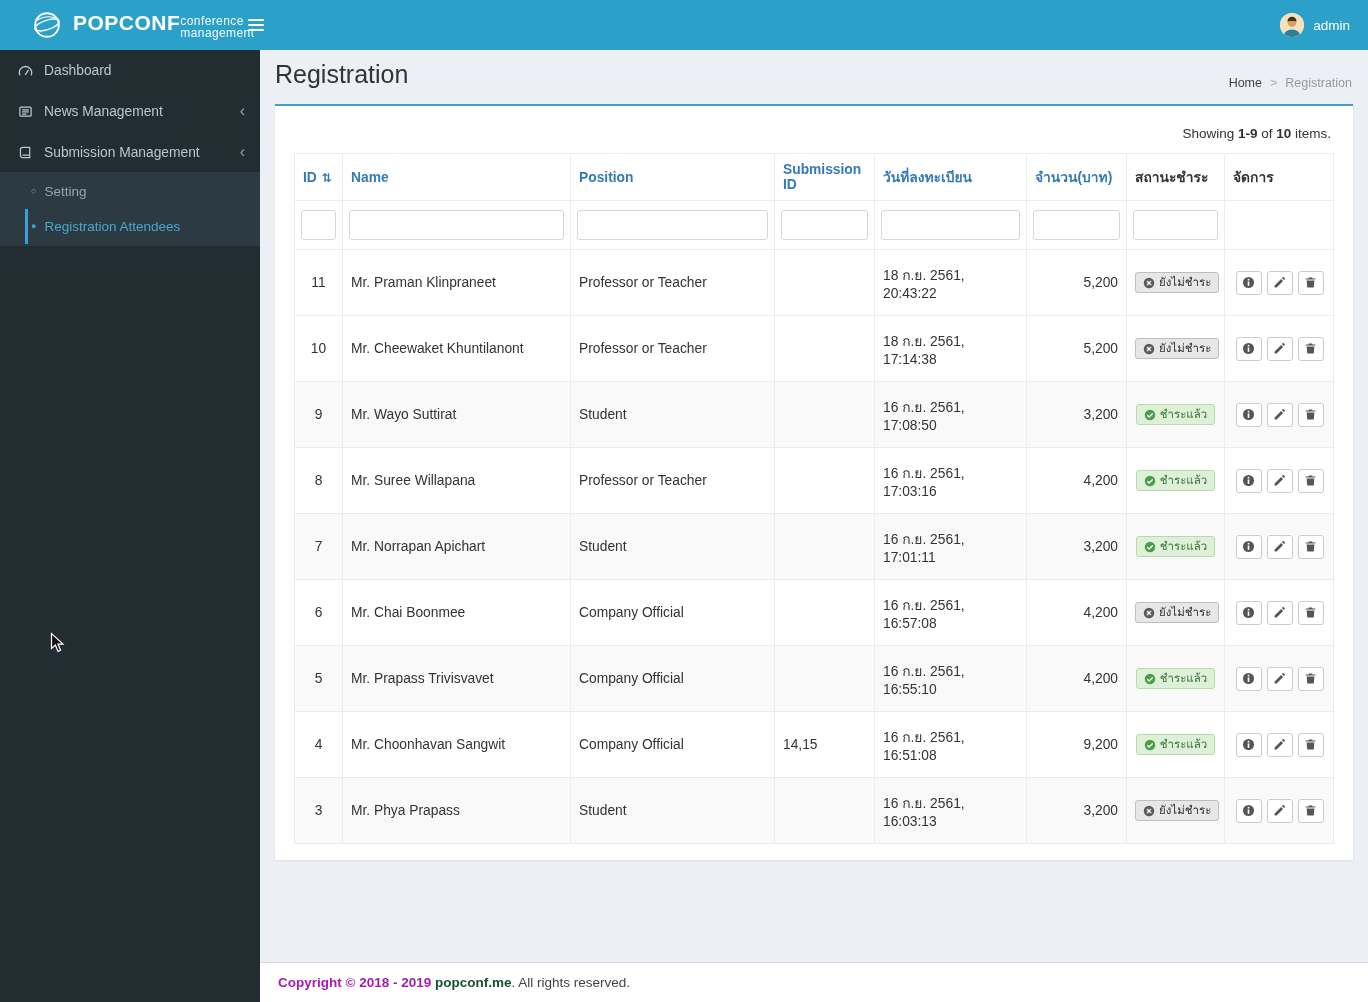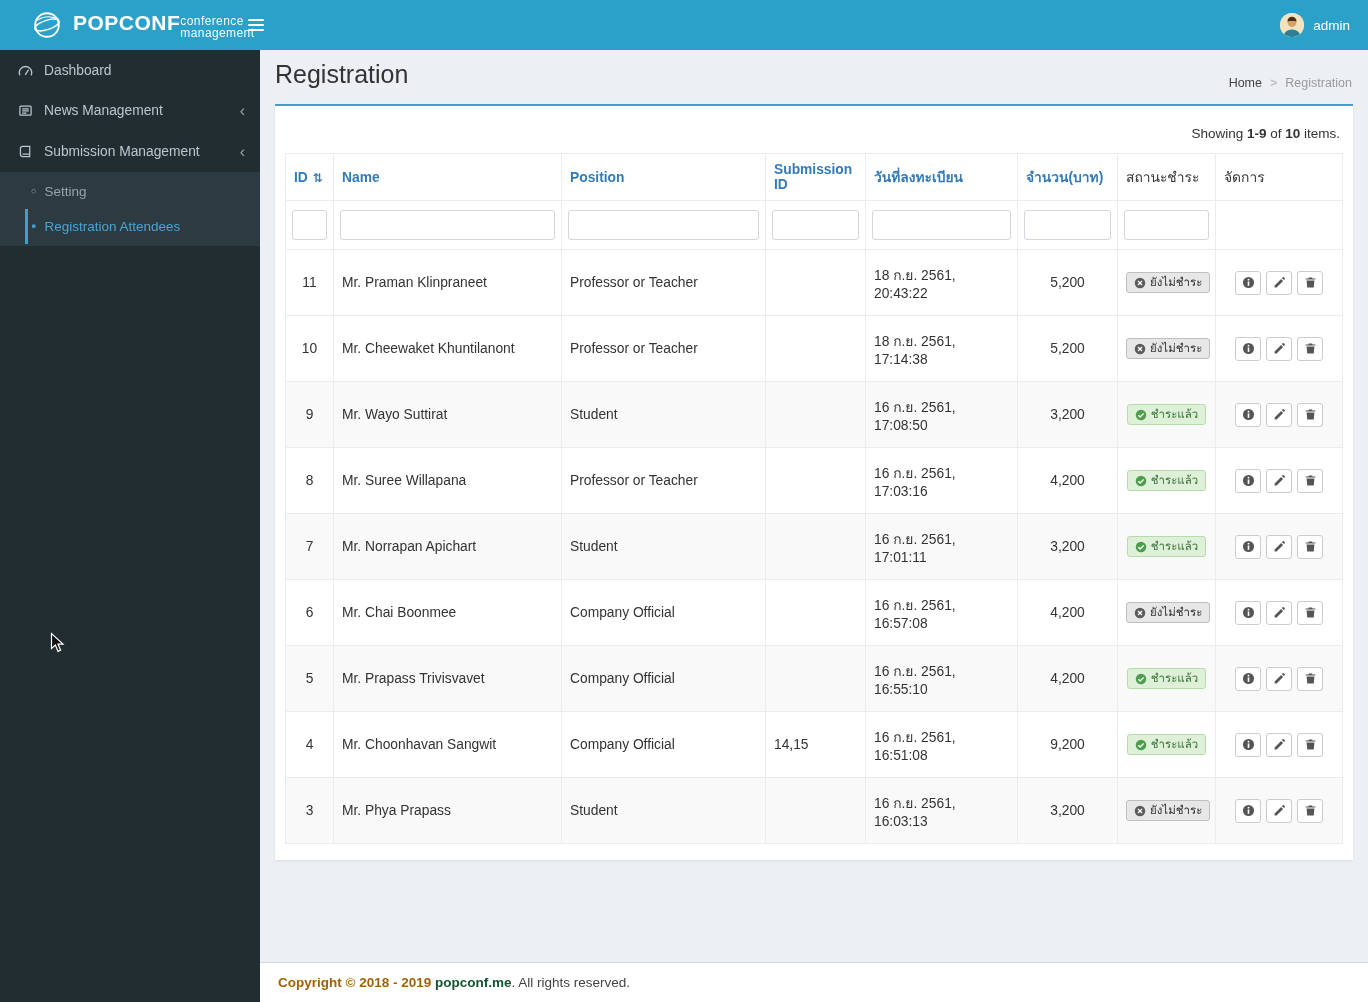--- a/index.html
+++ b/index.html
@@ -15,21 +15,21 @@
   .brand-sub{font-size:12px;letter-spacing:.4px;margin-top:3px;opacity:.95}
   .sidebar-toggle{width:48px;display:flex;align-items:center;justify-content:center;cursor:pointer}
   .hamburger{display:flex;flex-direction:column;gap:3px}
   .hamburger i{display:block;width:16px;height:2px;background:#fff;border-radius:1px}
   .nav-user{margin-left:auto;display:flex;align-items:center;gap:9px;padding:0 18px;cursor:pointer}
   .avatar{width:24px;height:24px;border-radius:50%;overflow:hidden;display:flex;background:#f3e2c0}
   .nav-username{font-size:13.5px}
 
   
   .sidebar{position:absolute;top:50px;left:0;bottom:0;width:260px;background:#222d32}
-  .menu-item{display:flex;align-items:center;gap:9px;padding:12.5px 15px;color:#b8c7ce;font-size:13.8px;cursor:pointer}
+  .menu-item{display:flex;align-items:flex-end;gap:9px;padding:12.5px 15px;color:#b8c7ce;font-size:13.8px;cursor:pointer}
   .menu-item .micon{width:20px;display:flex;justify-content:center;color:#b8c7ce}
   .menu-item.active{color:#fff}
   .menu-item.active .micon{color:#fff}
   .mlabel{white-space:nowrap}
   .chev{margin-left:auto;font-size:16px;color:#93a6ad;line-height:1}
   .chev.down{transform:rotate(-90deg)}
   .submenu{background:#2c3b41;padding:2px 0}
   .submenu-item{display:flex;align-items:center;gap:8px;padding:10px 15px 10px 31px;color:#95a5ab;font-size:13.5px;cursor:pointer;position:relative}
   .submenu-item .dot{font-size:9px;line-height:1}
   .submenu-item.active{color:#4aa4d4}
@@ -40,48 +40,48 @@
   
   .main{position:absolute;left:260px;top:50px;right:0;bottom:0;display:flex;flex-direction:column;background:#ecf0f5}
   .content{flex:1;overflow:hidden}
   .content-header{position:relative;padding:10px 15px 15px}
   .page-title{font-size:25px;font-weight:500;color:#333}
   .breadcrumb{position:absolute;right:16px;top:26px;font-size:12.5px;display:flex;gap:8px;align-items:center}
   .bc-home{color:#444;cursor:pointer}
   .bc-sep{color:#b0b0b0}
   .bc-current{color:#999}
 
-  .panel{margin:0 15px;background:#fff;border-top:2px solid #3f9ecb;box-shadow:0 1px 2px rgba(0,0,0,.08);padding:10px 10px 16px}
+  .panel{margin:0 15px;background:#fff;border-top:2px solid #3f9ecb;box-shadow:0 1px 2px rgba(0,0,0,.08);padding:10px 19px 16px}
   .summary{text-align:right;font-size:13.5px;padding:10px 3px 12px;color:#333}
 
   table.grid{width:100%;border-collapse:collapse;border:1px solid #ececec;font-size:13.8px;table-layout:fixed}
   .grid th,.grid td{border:1px solid #ececec;vertical-align:middle}
   .grid thead th{padding:8px;text-align:left}
   .th-link{color:#337ab7;cursor:pointer;font-weight:bold}
-  .th-plain{color:#333;font-weight:normal}
+  .th-plain{color:#333;font-weight:bold}
   .th-center{text-align:left}
   .sort-icon{margin-left:5px;font-size:12px;font-family:"DejaVu Sans",sans-serif}
   .filter-row td{padding:9px 6px}
   .filter-row input{width:100%;height:30px;border:1px solid #d2d6de;border-radius:3px;padding:0 6px;font-size:13px;font-family:inherit;outline:none;background:#fff}
   .grid tbody td{padding:14px 8px;color:#333;overflow:hidden}
   .grid tbody tr:nth-child(2n+3){background:#f9f9f9}
   .c-id{text-align:center}
-  .c-amount{text-align:center}
+  .c-amount{text-align:right}
   .c-status{text-align:center}
   .c-actions{text-align:center;white-space:nowrap}
 
   .badge{display:inline-flex;align-items:center;gap:4px;padding:2.5px 7px;border-radius:3px;font-size:11.5px;line-height:1.25;white-space:nowrap}
   .badge.unpaid{background:#e7e7e7;border:1px solid #bfbfbf;color:#333}
   .badge.paid{background:#dff0d8;border:1px solid #b7dcab;color:#3c763d}
   .bicon{display:inline-flex}
 
   .abtn{display:inline-flex;width:26px;height:24px;align-items:center;justify-content:center;border:1px solid #ccc;border-radius:3px;background:#fff;color:#555;margin:0 2.5px;cursor:pointer}
 
   .footer{background:#fff;border-top:1px solid #d2d6de;padding:12px 18px;font-size:13.5px;color:#444}
-  .footer b{color:#a16207}
+  .footer b{color:#a21caf}
   .flink{color:#14532d;font-weight:bold;cursor:pointer}
 </style>
 </head>
 <body>
 
 <header class="navbar">
   <div class="logo">
     <span style="display:flex">
       <svg viewBox="0 0 36 36" width="34" height="34" fill="none" stroke="#fff">
         <circle cx="18" cy="18" r="12.5" stroke-width="2"></circle>

